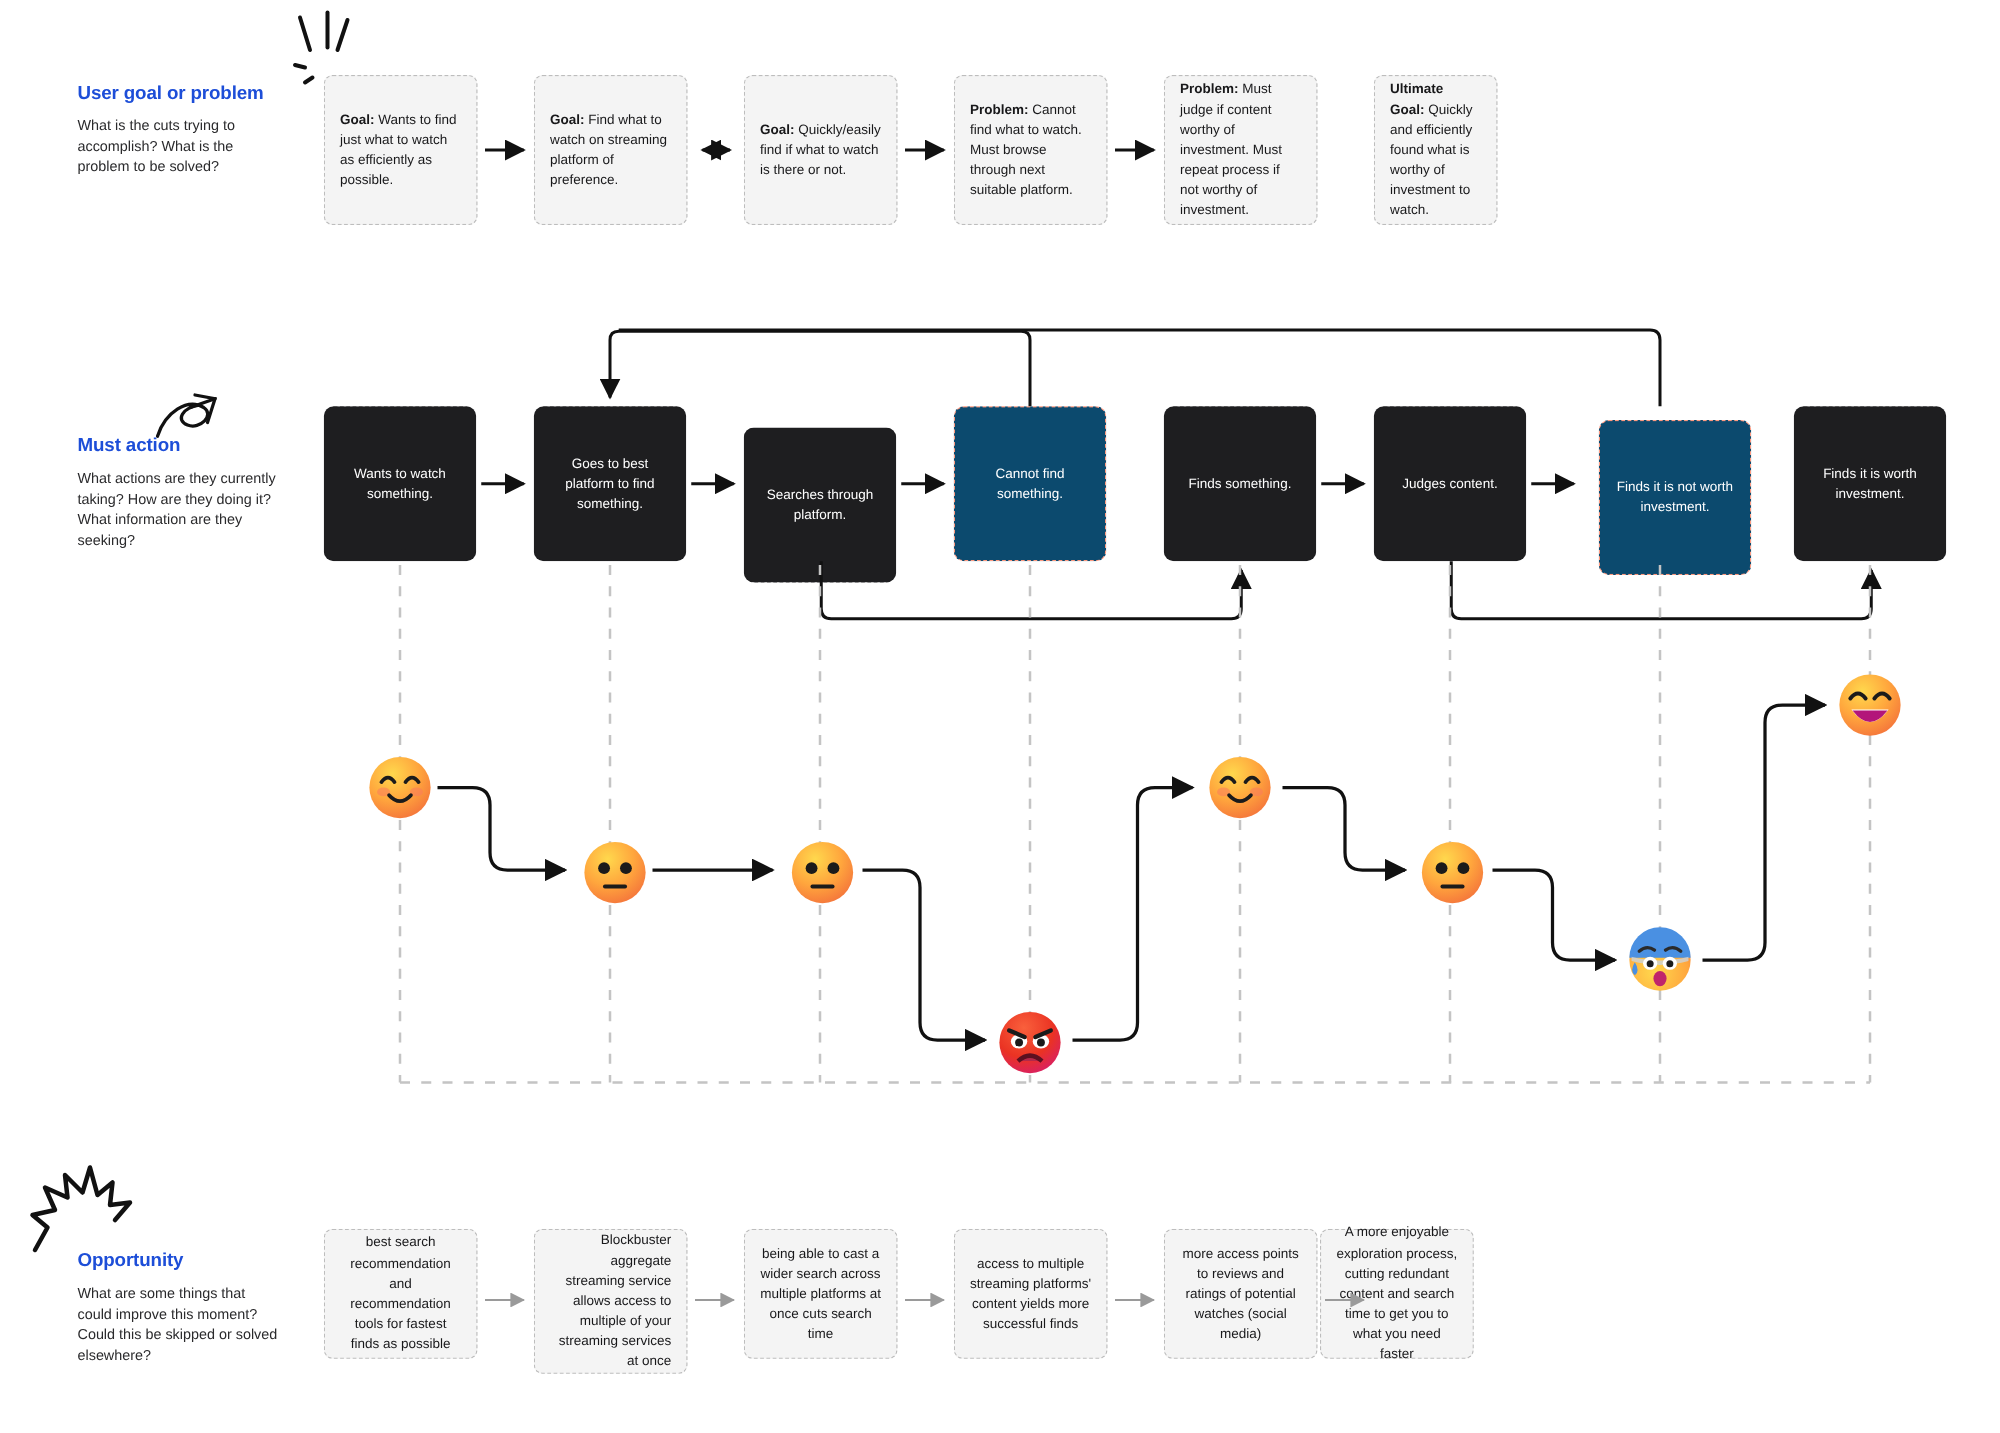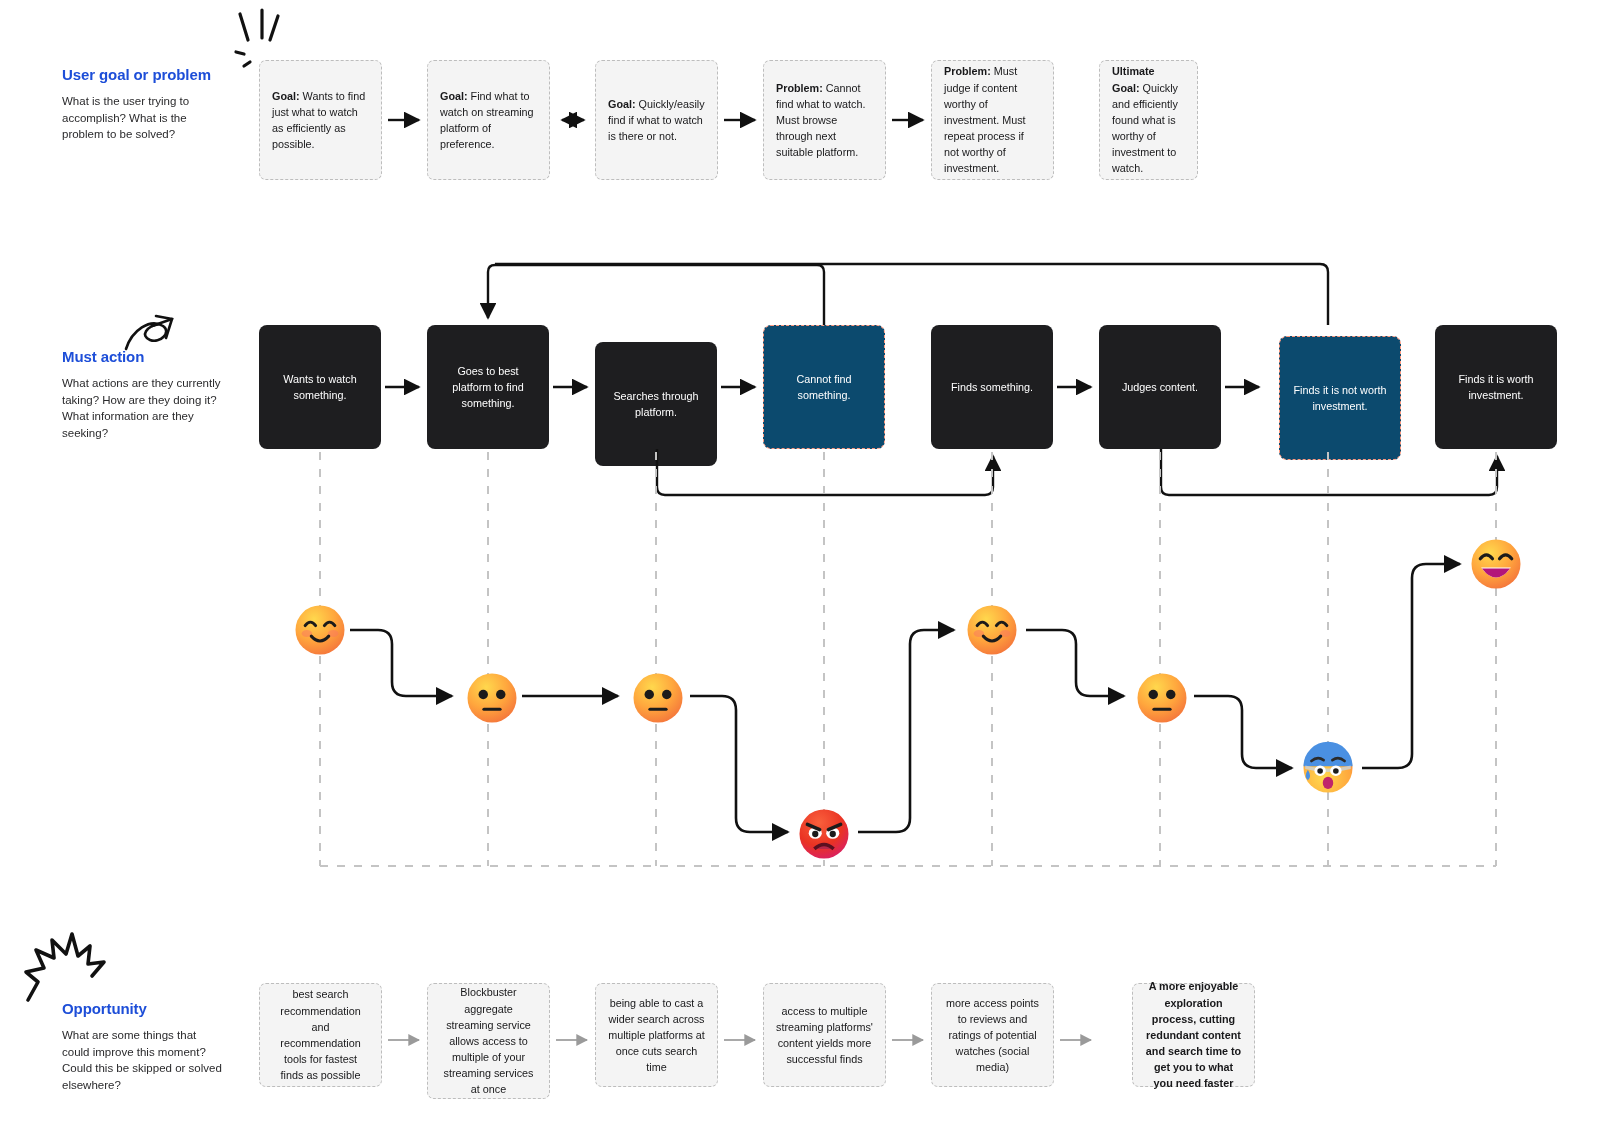--- a/index.html
+++ b/index.html
@@ -62,21 +62,21 @@
   .emoji { position: absolute; width: 56px; height: 56px; }
   .emoji svg { width: 100%; height: 100%; display: block; }
 </style>
 </head>
 <body>
 
 <div id="stage">
 
   <div class="section-head" style="left:62px; top:66px;">
     <div class="section-title">User goal or problem</div>
-    <div class="section-desc">What is the user trying to accomplish? What is the problem to be solved?</div>
+    <div class="section-desc">What is the cuts trying to accomplish? What is the problem to be solved?</div>
   </div>
 
   <svg class="layer">
     <g stroke="#111" stroke-width="3.2" stroke-linecap="round" fill="none">
       <line x1="240" y1="14" x2="248" y2="40"></line>
       <line x1="262" y1="10" x2="262" y2="38"></line>
       <line x1="278" y1="16" x2="270" y2="40"></line>
       <line x1="236" y1="52" x2="244" y2="54"></line>
       <line x1="244" y1="66" x2="250" y2="62"></line>
     </g>
@@ -345,33 +345,33 @@
   </svg>
 
   <div class="section-head" style="left:62px; top:1000px;">
     <div class="section-title">Opportunity</div>
     <div class="section-desc wide">What are some things that could improve this moment? Could this be skipped or solved elsewhere?</div>
   </div>
 
   <div class="card center" style="left:259px; top:983px; width:123px; height:104px;">
     <span>best search recommendation and recommendation tools for fastest finds as possible</span>
   </div>
-  <div class="card center" style="left:427px; top:983px; width:123px; height:116px;">
+  <div class="card center" style="left:427px; top:983px; width:123px; height:116px;text-align:right;">
     <span>Blockbuster aggregate streaming service allows access to multiple of your streaming services at once</span>
   </div>
   <div class="card center" style="left:595px; top:983px; width:123px; height:104px;">
     <span>being able to cast a wider search across multiple platforms at once cuts search time</span>
   </div>
   <div class="card center" style="left:763px; top:983px; width:123px; height:104px;">
     <span>access to multiple streaming platforms' content yields more successful finds</span>
   </div>
   <div class="card center" style="left:931px; top:983px; width:123px; height:104px;">
     <span>more access points to reviews and ratings of potential watches (social media)</span>
   </div>
-  <div class="card center" style="left:1132px; top:983px; width:123px; height:104px;font-weight:bold;">
+  <div class="card center" style="left:1056px; top:983px; width:123px; height:104px;">
     <span>A more enjoyable exploration process, cutting redundant content and search time to get you to what you need faster</span>
   </div>
 
   <svg class="layer">
     <g stroke="#9a9a9a" stroke-width="1.7" fill="none">
       <line x1="388" y1="1040" x2="419" y2="1040" marker-end="url(#ah-gray)"></line>
       <line x1="556" y1="1040" x2="587" y2="1040" marker-end="url(#ah-gray)"></line>
       <line x1="724" y1="1040" x2="755" y2="1040" marker-end="url(#ah-gray)"></line>
       <line x1="892" y1="1040" x2="923" y2="1040" marker-end="url(#ah-gray)"></line>
       <line x1="1060" y1="1040" x2="1091" y2="1040" marker-end="url(#ah-gray)"></line>

